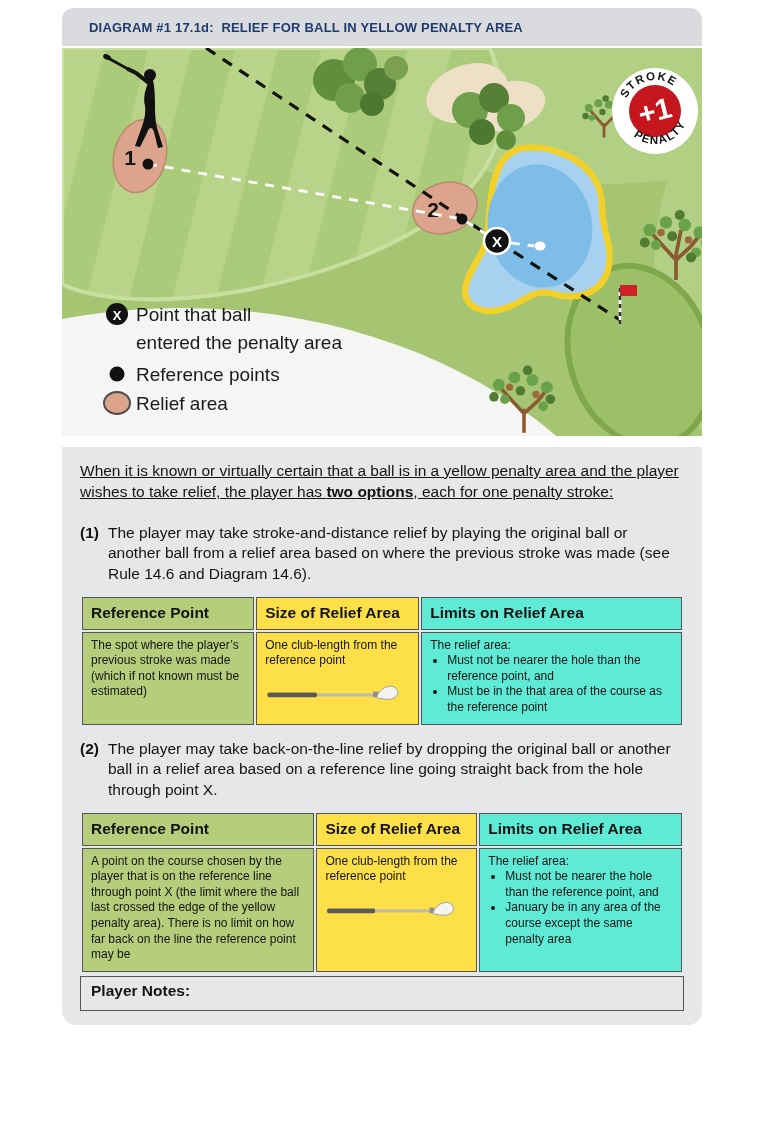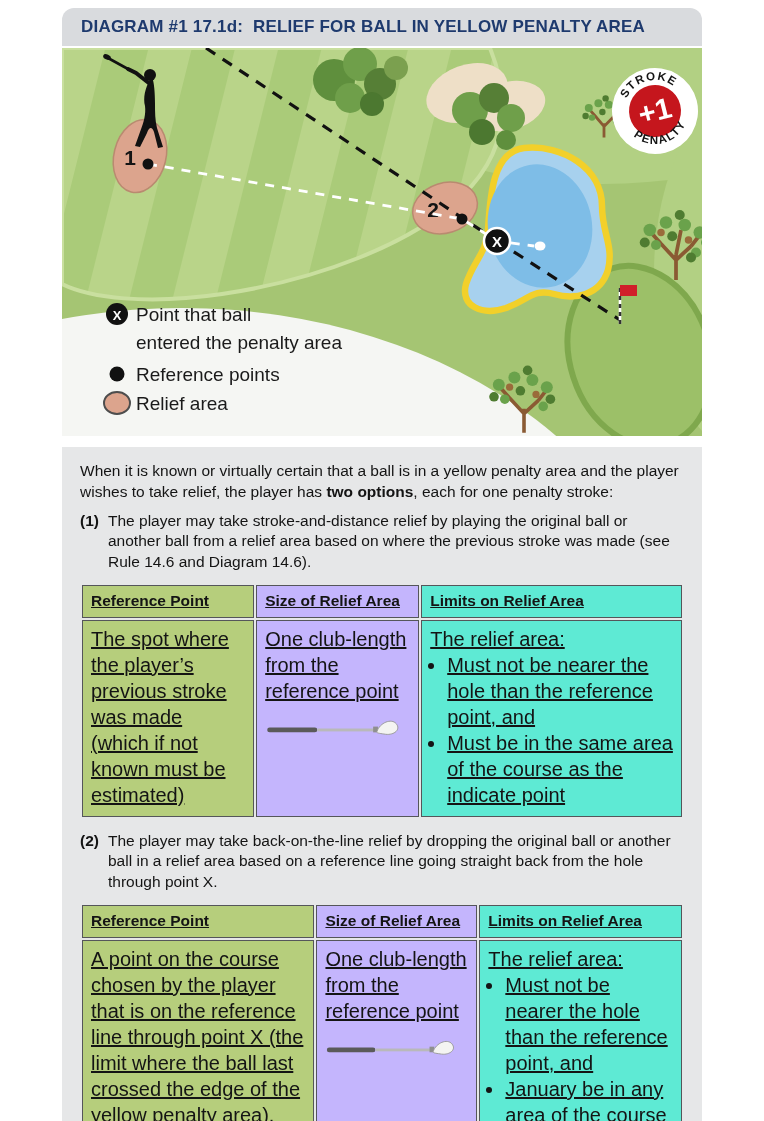--- a/index.html
+++ b/index.html
@@ -1,31 +1,31 @@
 <!DOCTYPE html>
 <html><head>
 <meta charset="utf-8">
 <style>
   html,body{margin:0;padding:0;}
   body{width:764px;height:1121px;background:#ffffff;font-family:"Liberation Sans",sans-serif;position:relative;overflow:hidden;color:#141414;}
   .card{position:absolute;left:62px;top:8px;width:640px;}
   .hdr{background:#d9dbde;border-radius:12px 12px 0 0;height:38px;display:flex;align-items:center;padding:0 19px;box-sizing:border-box;}
-  .hdr h1{margin:0;font-size:17px;font-weight:bold;color:#1e3a6e;letter-spacing:0.2px;white-space:nowrap;}
+  .hdr h1{margin:8px;font-size:13px;font-weight:bold;color:#1e3a6e;letter-spacing:0.2px;white-space:nowrap;}
   .illus{margin-top:2px;line-height:0;}
   .content{background:#e6e7e8;border-radius:0 0 14px 14px;margin-top:11px;padding:10px 18px 14px;box-sizing:border-box;font-size:15.5px;line-height:1.34;}
-  .intro{margin:4px 0 8px;}
+  .intro{margin:4px 0 20px;text-decoration:underline;}
   b{font-weight:bold;}
   .option{display:flex;margin:0 0 10px;}
   .option .num{font-weight:bold;flex:none;width:28px;}
-  table{width:100%;border-spacing:2px;border-collapse:separate;margin:2px 0 6px;text-decoration:underline;}
+  table{width:100%;border-spacing:2px;border-collapse:separate;margin:2px 0 6px;}
   th,td{border:1px solid #55565a;text-align:left;vertical-align:top;padding:4px 8px;}
   th{font-size:15.5px;font-weight:bold;padding:5px 8px;}
-  td{font-size:20px;line-height:1.3;padding:5px 8px 8px;margin-left:40px;}
+  td{font-size:12px;line-height:1.3;padding:5px 8px 8px;margin-left:40px;}
   .g{background:#b6ce7c;}
-  .s{background:#c4b5fd;padding-left:8px;}
+  .s{background:#fde047;padding-left:8px;}
   .bl{background:#5eead4;}
   ul.limits{margin:0;padding-left:17px;}
   ul.limits li{margin:0;}
   .clubwrap{margin-top:12px;line-height:0;}
   .notes{border:1.5px solid #55565a;margin-top:2px;padding:4px 10px 8px;}
   .notes .t{font-weight:bold;}
   .t1c1{width:29%;} .t1c2{width:27%;} .t1c3{width:44%;}
   .t2c1{width:39%;} .t2c2{width:27%;} .t2c3{width:34%;}
 </style>
 </head>
@@ -244,21 +244,21 @@
               <rect x="54" y="13" width="60" height="3" fill="#b9b9b9"></rect>
               <rect x="112" y="11" width="5" height="6" fill="#8f8f8f"></rect>
               <path d="M116,16 C119,7 131,2 136,8 C141,14 134,20 125,19 C119,18 115,18 116,16 Z" fill="#f4f4f2" stroke="#9a9a9a" stroke-width="1"></path>
             </svg>
           </div>
         </td>
         <td class="bl">
           <div>The relief area:</div>
           <ul class="limits">
             <li>Must not be nearer the hole than the reference point, and</li>
-            <li>Must be in the same area of the course as the indicate point</li>
+            <li>Must be in the that area of the course as the reference point</li>
           </ul>
         </td>
       </tr>
     </tbody>
       </table>
 
     <div class="option" style="margin-top:12px;">
       <span class="num">(2)</span>
       <span>The player may take back-on-the-line relief by dropping the original ball or another ball in a relief area based on a reference line going straight back from the hole through point X.</span>
     </div>

